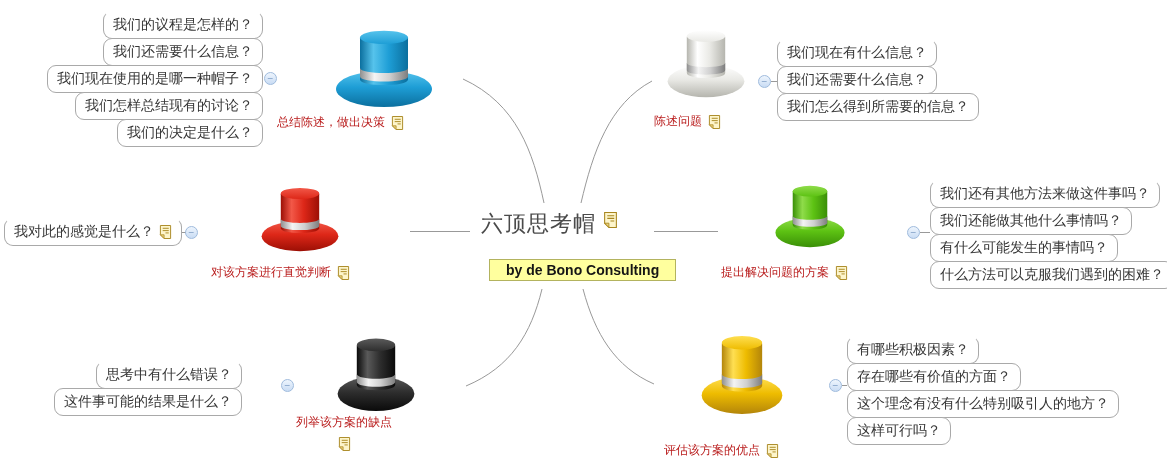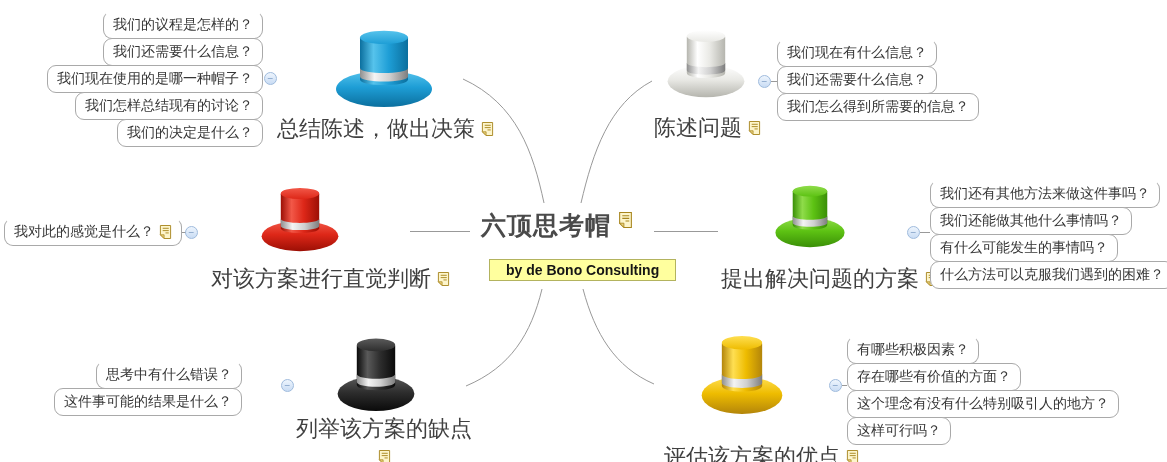--- a/index.html
+++ b/index.html
@@ -6,40 +6,40 @@
   .canvas{
     position:relative;width:1167px;height:462px;background:#fff;overflow:hidden;
     font-family:"Liberation Sans","DejaVu Sans",sans-serif;
   }
   .lines{position:absolute;left:0;top:0;}
   .lines path{fill:none;stroke:var(--connector,#999);stroke-width:1;}
   .hat{position:absolute;display:block;}
   .hat svg{display:block;width:100%;height:100%;}
   .topic{
     position:absolute;display:flex;align-items:center;gap:6px;
-    font-size:22px;color:#404040;white-space:nowrap;cursor:default;
+    font-size:12px;color:#b91c1c;white-space:nowrap;cursor:default;
   }
   .children{position:absolute;display:flex;flex-direction:column;}
   .children.align-right{align-items:flex-end;}
   .children.align-left{align-items:flex-start;}
   .child{
     display:flex;align-items:center;gap:5px;white-space:nowrap;
     font-size:14px;color:#363636;background:#fff;
     border:1px solid var(--child-border,#a9a9a9);border-radius:9px;
     height:28px;padding:0 9px;margin-top:-1px;box-sizing:border-box;
   }
   .children .child:first-child{border-top-color:transparent;}
   .toggle{
     position:absolute;width:13px;height:13px;border-radius:50%;box-sizing:border-box;
     border:1px solid #9fbbdd;background:linear-gradient(#eef5fd,#c9dcf4);
     color:#7c9cc4;font-size:10px;line-height:11px;text-align:center;cursor:pointer;
     user-select:none;
   }
   .title-row{position:absolute;display:flex;align-items:flex-start;gap:7px;}
-  .title-text{font-size:25px;font-weight:bold;color:var(--title-color,#4a4a4a);letter-spacing:1px;white-space:nowrap;}
+  .title-text{font-size:22px;font-weight:normal;color:var(--title-color,#4a4a4a);letter-spacing:1px;white-space:nowrap;}
   .title-row .note-icon{margin-top:3px;}
   .note-icon svg{display:block;}
   .note-lg svg{width:15px;height:16px;}
   .subtitle{
     position:absolute;background:var(--subtitle-bg,#ffff9e);
     border:1px solid var(--subtitle-border,#b3b35e);
     font-size:14px;font-weight:bold;color:#151515;padding:2px 16px;white-space:nowrap;
   }
 </style>
 </head>

